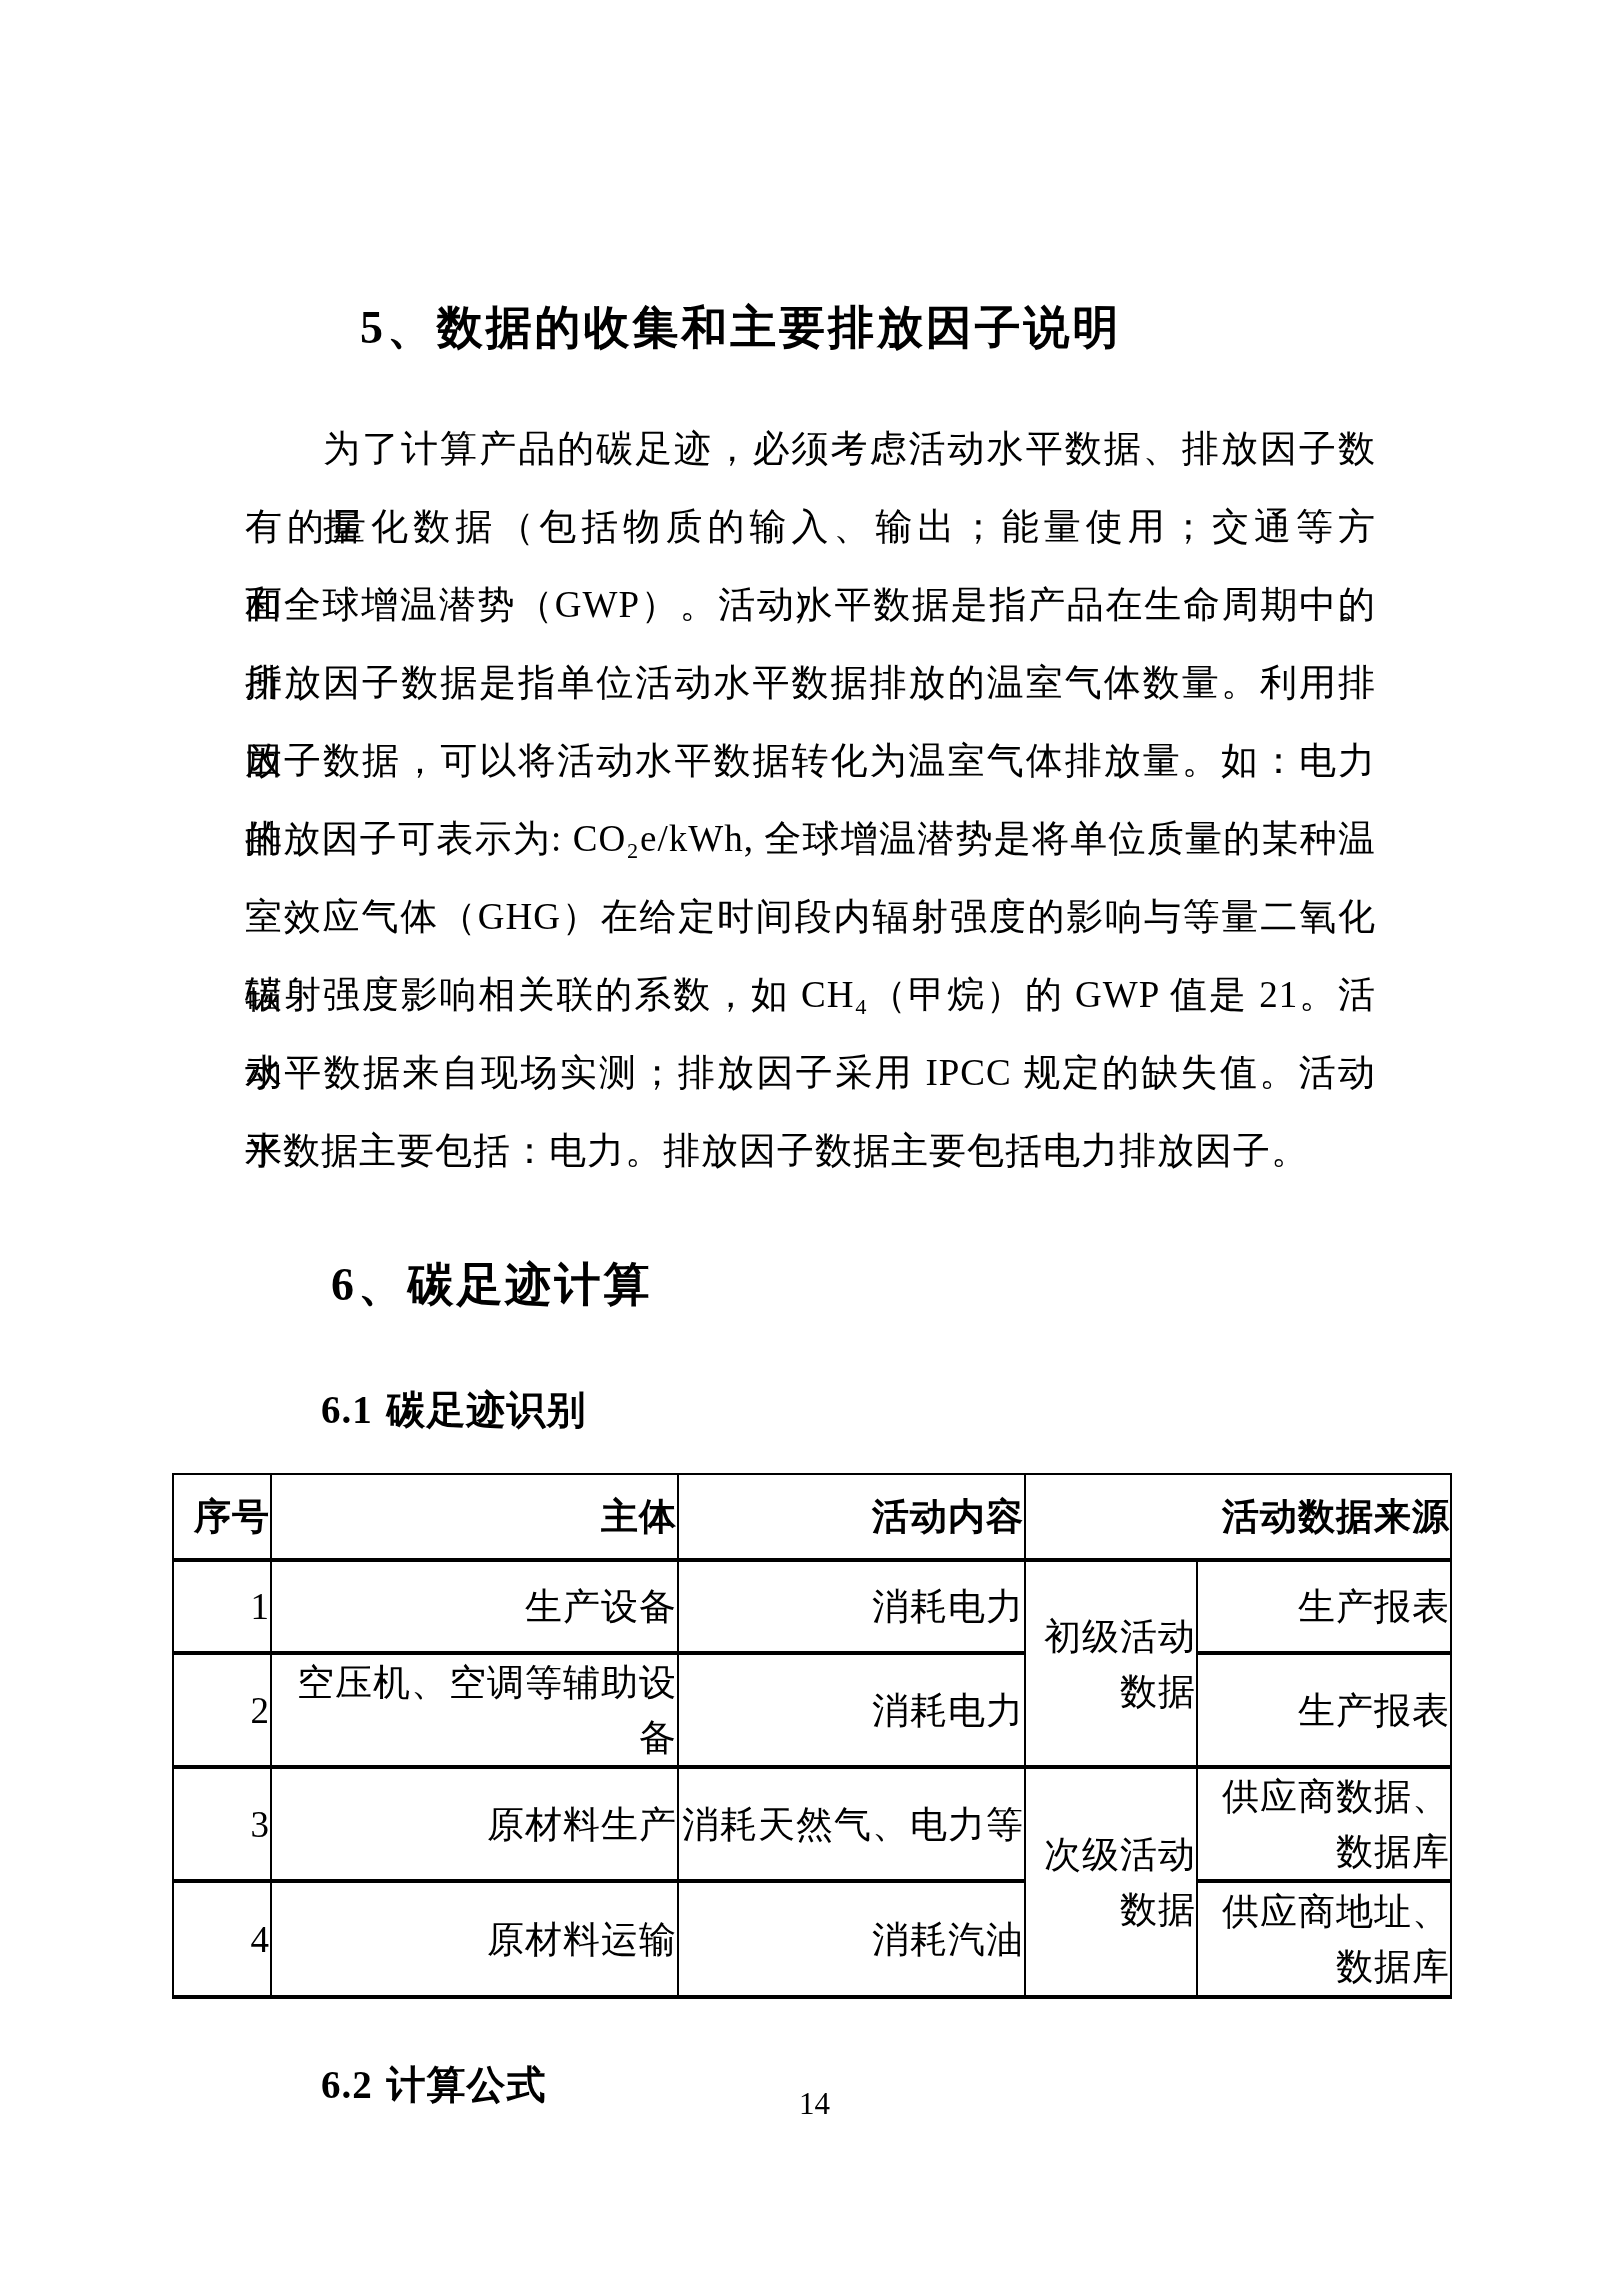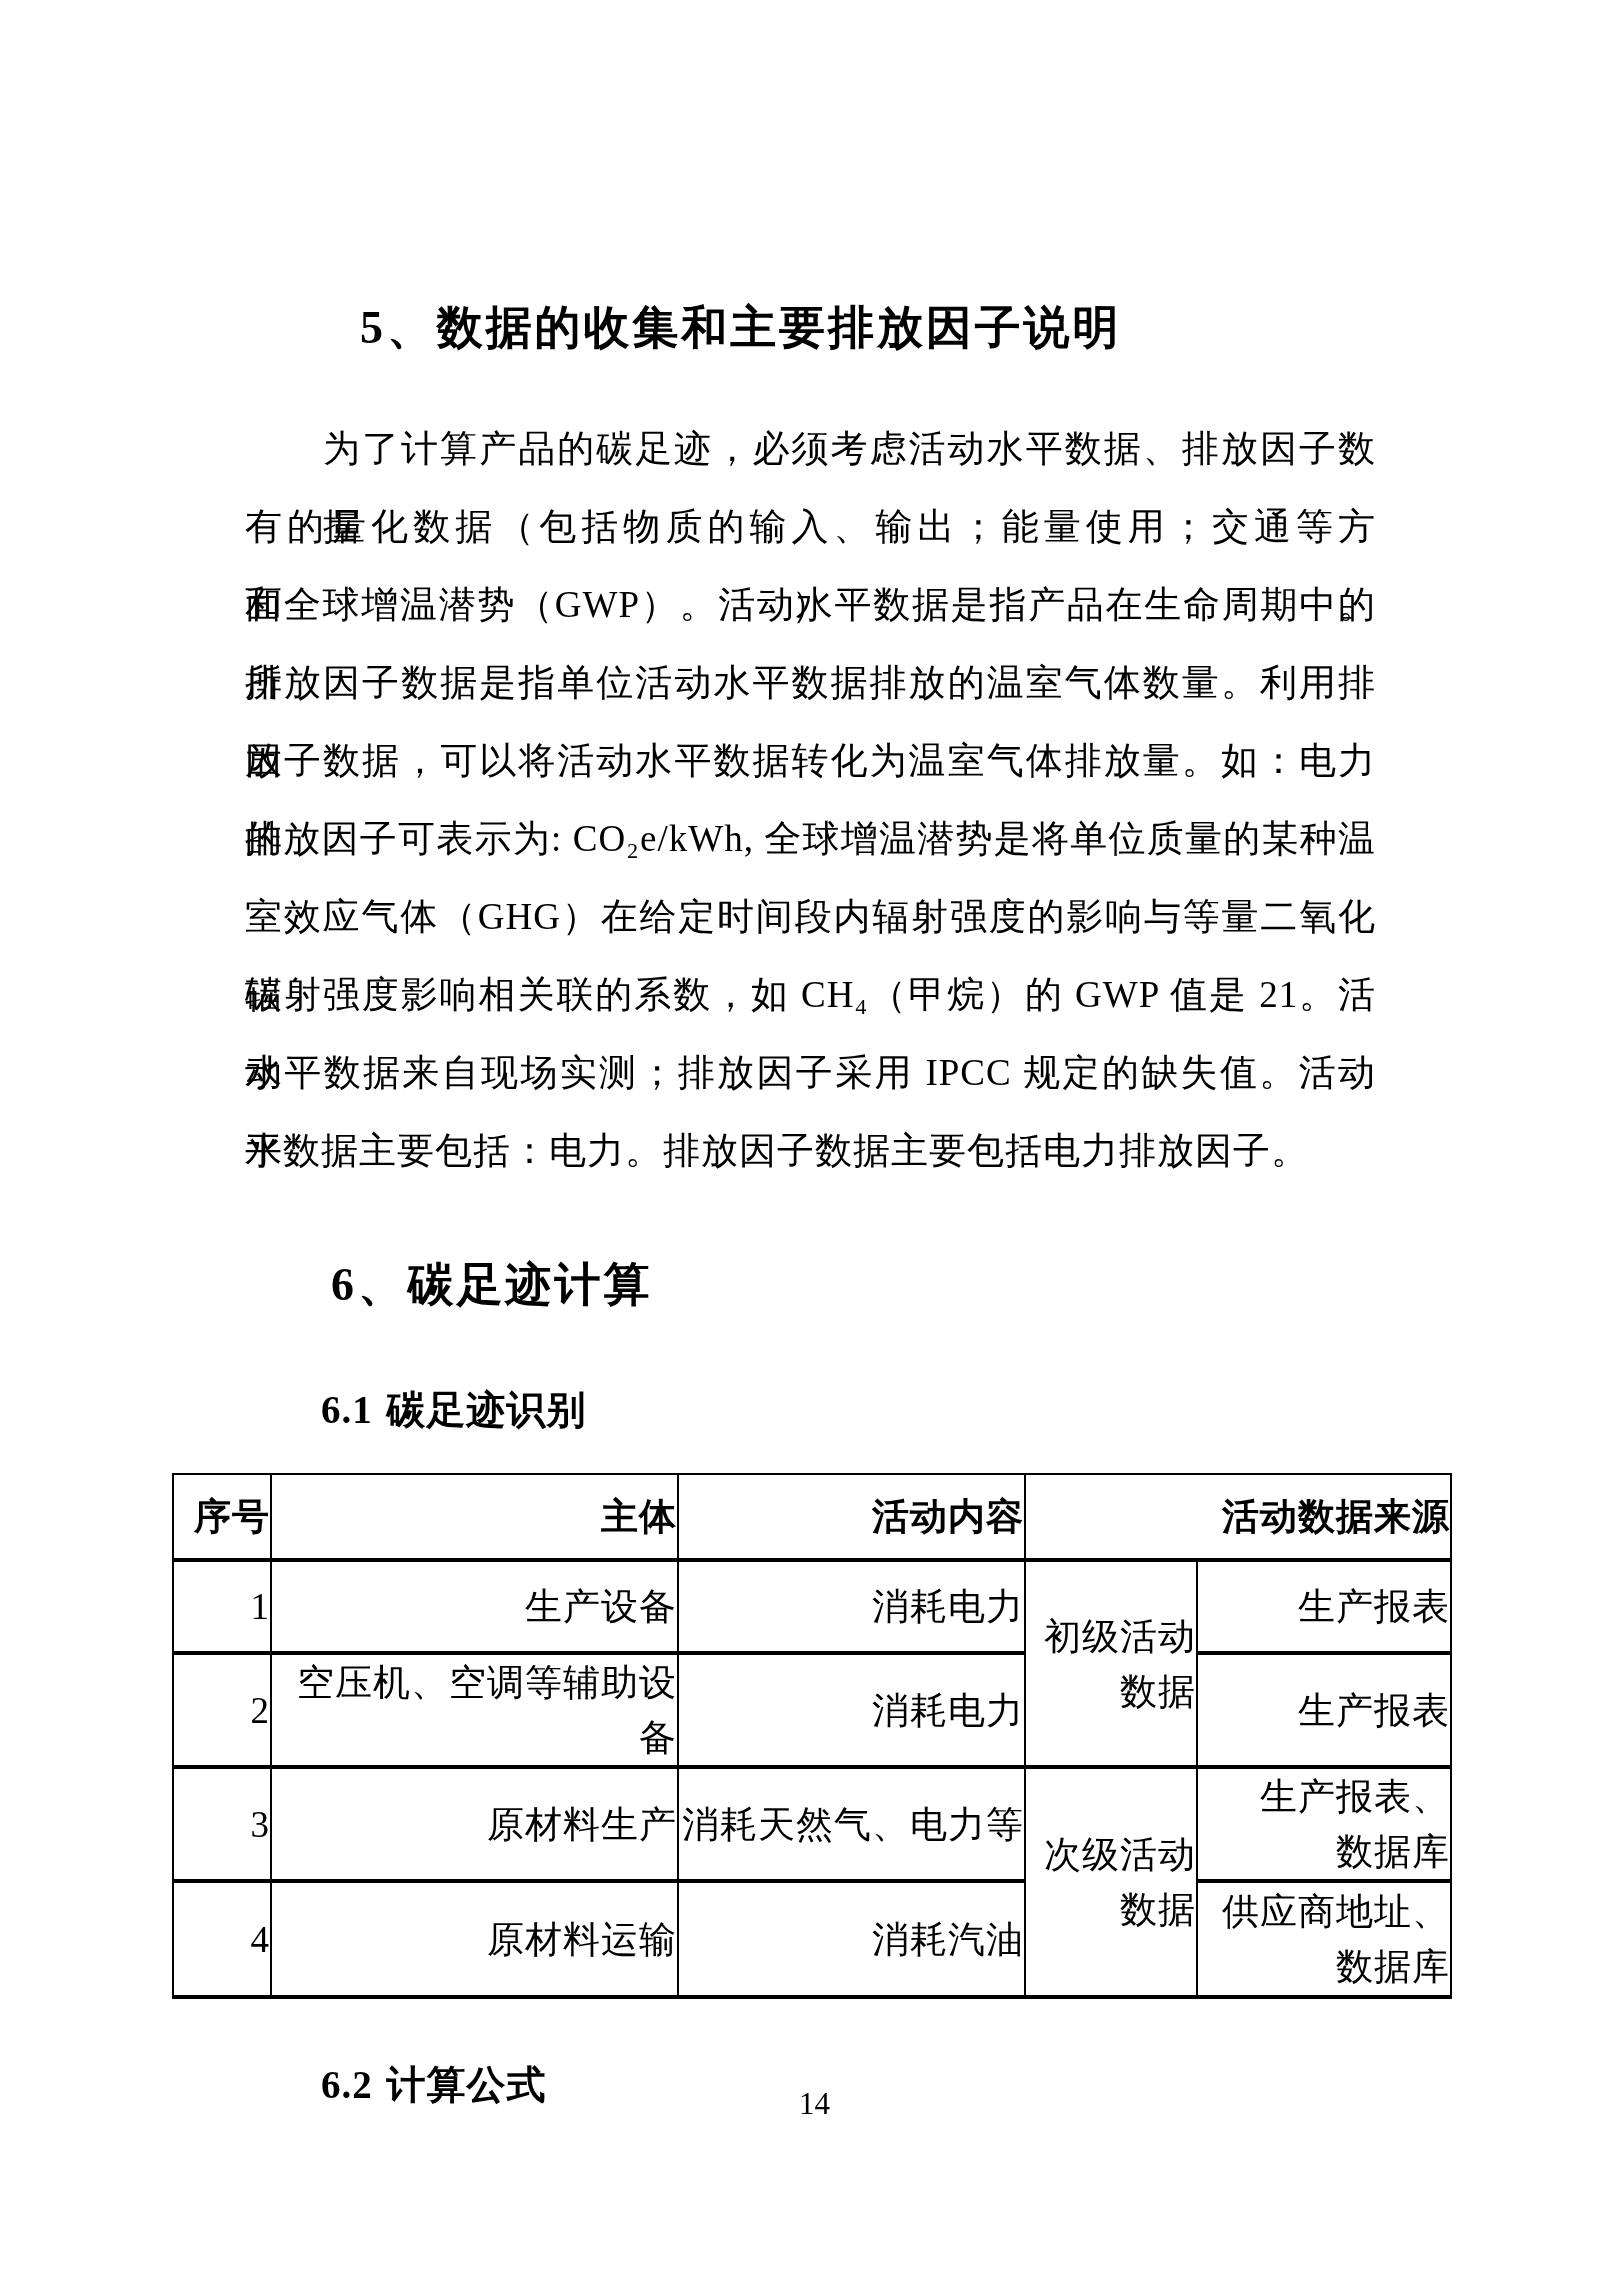--- a/index.html
+++ b/index.html
@@ -113,21 +113,21 @@
       </tr>
       <tr class="r3">
         <td>3</td>
         <td>原材料生产</td>
         <td>消耗天然气、电力等</td>
         <td rowspan="2" class="cell-2line">
           <div>次级活动</div>
           <div>数据</div>
         </td>
         <td class="cell-2line">
-          <div>生产报表、</div>
+          <div>供应商数据、</div>
           <div>数据库</div>
         </td>
       </tr>
       <tr class="r4">
         <td>4</td>
         <td>原材料运输</td>
         <td>消耗汽油</td>
         <td class="cell-2line">
           <div>供应商地址、</div>
           <div>数据库</div>

